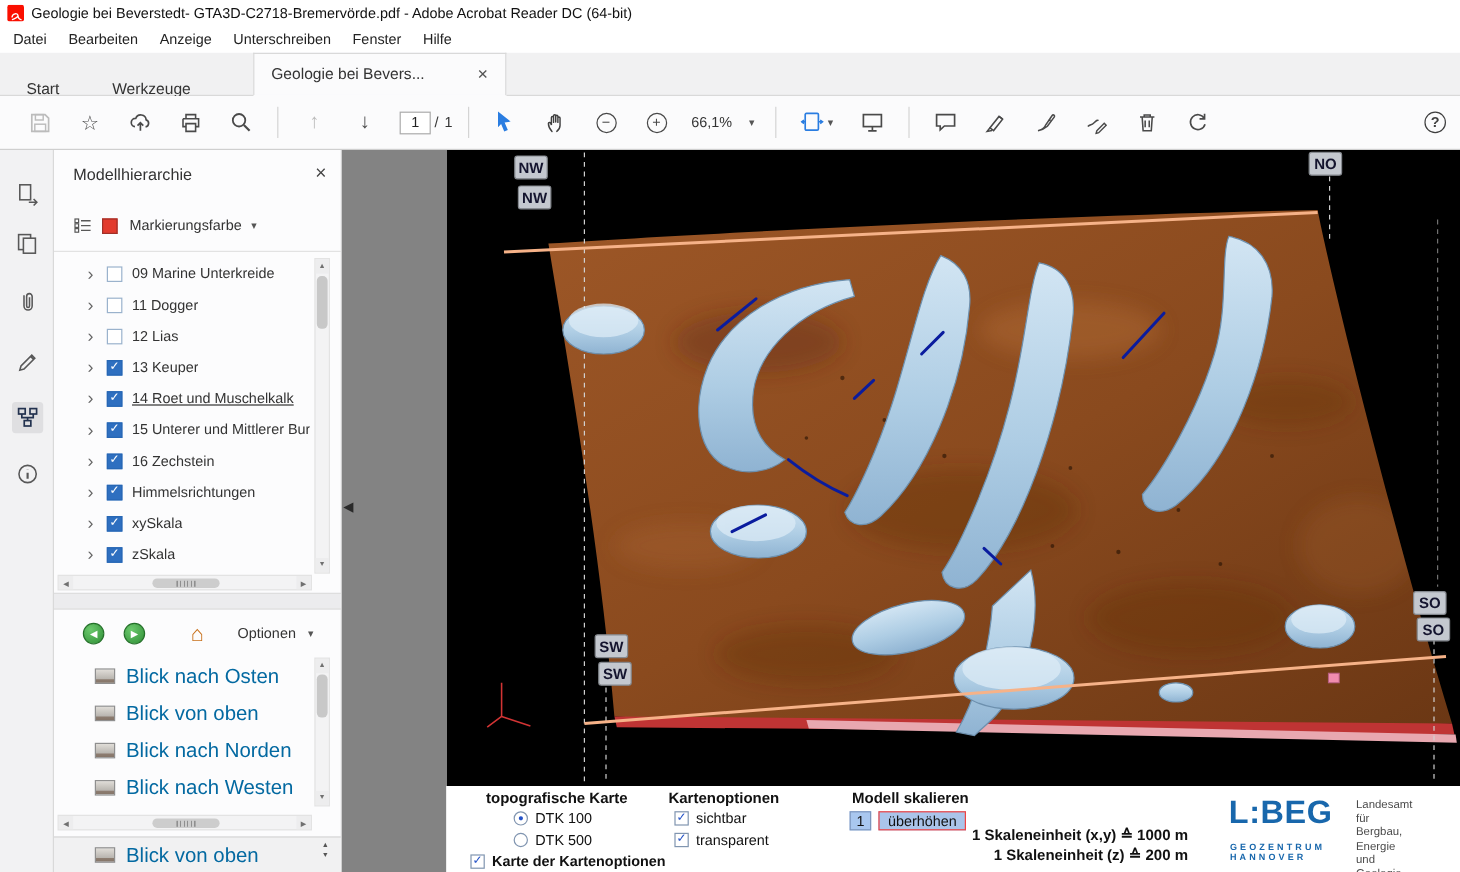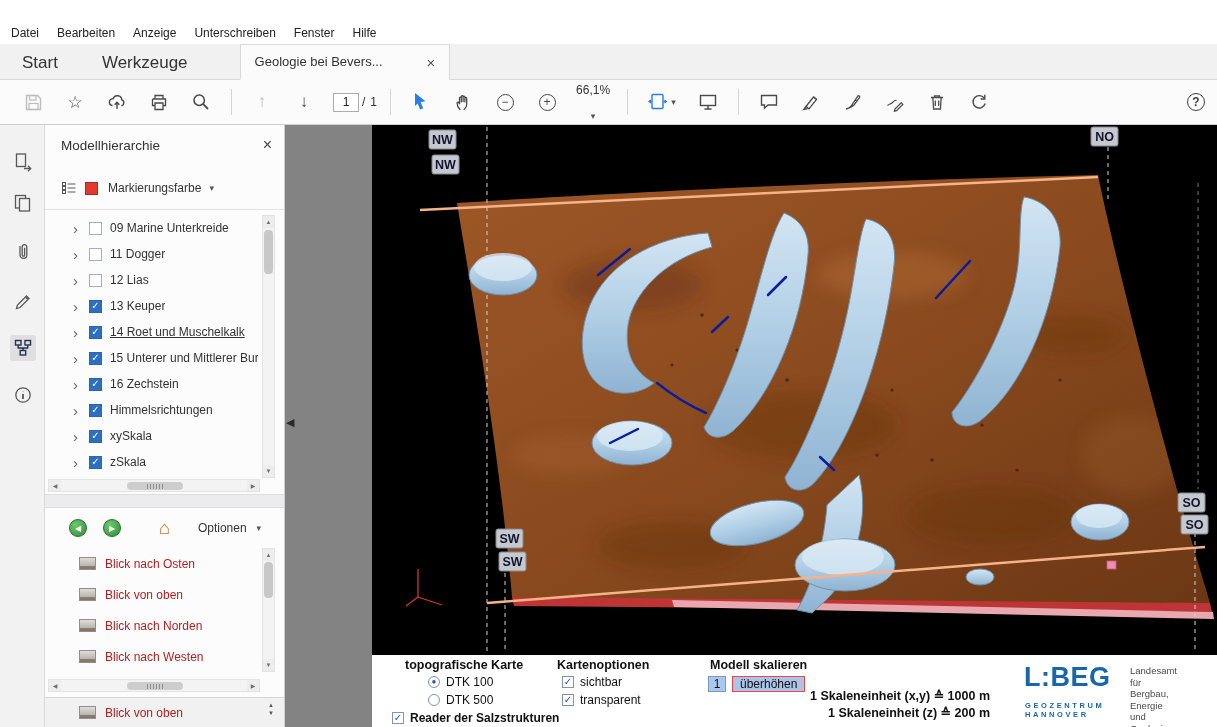--- a/index.html
+++ b/index.html
@@ -8,34 +8,34 @@
   .app { position:relative; width:1217px; height:727px; background:#fff; overflow:hidden; font-size:12px; color:#222; }
 
   
   .titlebar { position:absolute; top:0; left:0; right:0; height:22px; background:#fff; display:flex; align-items:center; gap:6px; padding-left:6px; font-size:12px; color:#111; }
   
   .menubar { position:absolute; top:22px; left:0; right:0; height:22px; background:#fff; display:flex; align-items:center; padding-left:2px; }
   .menu-item { padding:0 9px; font-size:12px; color:#222; cursor:default; }
 
   
   .tabbar { position:absolute; top:44px; left:0; right:0; height:36px; background:#f1f1f2; border-bottom:1px solid #d9d9d9; display:flex; }
-  .tab-plain { line-height:35px; padding:1px 22px; font-size:17px; color:#333; }
+  .tab-plain { line-height:35px; padding:12px 22px; font-size:13px; color:#333; }
   .tab-doc { margin-left:30px; height:36px; line-height:34px; padding:0 14px; background:#fbfbfc; border:1px solid #d9d9d9; border-bottom:1px solid #fbfbfc; display:flex; align-items:center; gap:44px; font-size:13px; color:#333; }
   .tab-close { font-size:15px; color:#555; line-height:1; }
 
   
   .toolbar { position:absolute; top:80px; left:0; right:0; height:45px; background:#fbfbfc; border-bottom:1px solid #cfcfcf; display:flex; align-items:center; padding-left:12px; }
   .tbtn { width:30px; height:30px; display:flex; align-items:center; justify-content:center; margin:0 6px; }
   .tsep { width:1px; height:26px; background:#d4d4d4; margin:0 9px; }
   .glyphbtn { font-size:17px; color:#4a4a4a; }
   .disabled { color:#bcbcbc !important; }
   .pagebox { width:26px; height:19px; border:1px solid #ababab; background:#fff; text-align:center; line-height:17px; font-size:12px; margin:0 3px 0 8px; }
   .pagetotal { font-size:12px; color:#333; margin-right:4px; display:flex; gap:5px; }
   .circlebtn { width:17px; height:17px; border:1.5px solid #474747; border-radius:50%; display:flex; align-items:center; justify-content:center; font-size:12px; color:#474747; line-height:1; }
-  .zoombox { display:flex; align-items:center; gap:14px; margin:0 8px; font-size:12px; color:#333;flex-direction:column; }
+  .zoombox { display:flex; align-items:center; gap:14px; margin:0 8px; font-size:12px; color:#333; }
   .caret { font-size:9px; color:#555; }
   .help-circle { position:absolute; right:12px; top:13px; width:18px; height:18px; border:1.5px solid #3f3f3f; border-radius:50%; display:flex; align-items:center; justify-content:center; font-size:12px; font-weight:bold; color:#3f3f3f; }
 
   
   .main { position:absolute; top:125px; left:0; width:1217px; height:602px; display:flex; }
 
   .iconstrip { width:45px; background:#f2f2f3; border-right:1px solid #d9d9d9; position:relative; flex:none; }
   .strip-icon { position:absolute; left:10px; width:26px; height:26px; display:flex; align-items:center; justify-content:center; border-radius:3px; }
   .strip-icon.active { background:#dfdfe1; }
 
@@ -68,21 +68,21 @@
   .section-gap { position:absolute; left:0; right:0; top:369px; height:14px; background:#ececee; border-top:1px solid #dedede; border-bottom:1px solid #dedede; }
 
   .navrow { position:absolute; top:387px; left:0; right:0; height:32px; display:flex; align-items:center; padding-left:24px; gap:10px; }
   .greenbtn { width:18px; height:18px; border-radius:50%; background:radial-gradient(circle at 35% 30%, #6cc96d, #2f8f36); border:1px solid #247029; color:#fff; font-size:8px; display:flex; align-items:center; justify-content:center; margin-right:14px; }
   .homebtn { font-size:18px; color:#c8711c; margin:0 8px 0 14px; line-height:1; }
   .options-label { font-size:12px; color:#333; margin-left:10px; }
 
   .viewlist { position:absolute; top:423px; left:0; right:26px; }
   .view-row { height:31px; display:flex; align-items:center; padding-left:34px; gap:9px; }
   .view-thumb { width:17px; height:13px; border:1px solid #8f8f8f; background:linear-gradient(#e0ddd8,#a8a49e); box-shadow:inset 0 -3px 0 rgba(90,60,40,.45); flex:none; }
-  .view-label { font-size:12px; color:#b91c1c; white-space:nowrap; }
+  .view-label { font-size:17px; color:#0369a1; white-space:nowrap; }
 
   .bottomrow { position:absolute; left:0; right:0; top:572px; height:30px; background:#f1f1f2; border-top:1px solid #d6d6d6; display:flex; align-items:center; padding-left:34px; gap:9px; }
   .updown { position:absolute; right:10px; top:4px; display:flex; flex-direction:column; gap:2px; font-size:6px; color:#555; line-height:1; text-align:center; }
 
   .docarea { flex:1; position:relative; background:#838383; overflow:hidden; }
   .collapse-handle { position:absolute; left:1px; top:291px; font-size:11px; color:#2a2a2a; }
   .page { position:absolute; left:87px; top:0; width:845px; height:602px; background:#fff; }
   svg.model { display:block; }
   svg text { font-family:"Liberation Sans", sans-serif; }
 
@@ -98,20 +98,27 @@
   .scale-notes { position:absolute; left:388px; top:33px; width:230px; text-align:right; font-weight:bold; font-size:12.5px; line-height:17px; }
   .logo { position:absolute; left:652px; top:7px; font-size:27px; font-weight:bold; color:#1867ac; letter-spacing:.5px; }
   .logo-sub { position:absolute; left:653px; top:46px; font-size:7.5px; font-weight:bold; letter-spacing:2.6px; color:#1867ac; }
   .org { position:absolute; left:758px; top:10px; font-size:9.5px; color:#4a4a4a; line-height:11.5px; }
 </style>
 </head>
 <body>
 
 <div class="app">
 
+  <div class="titlebar">
+    <svg width="14" height="14" viewBox="0 0 14 14">
+        <rect width="14" height="14" rx="2" fill="#fa0f00"></rect>
+        <path d="M4 10.5 C4 7 9 6.5 9 9 C9 11 5.5 11.5 4 12.5 M9 9 C9 11.5 10.8 12.5 12 12.3" stroke="#fff" stroke-width="1.1" fill="none"></path>
+      </svg>
+    <span>Geologie bei Beverstedt- GTA3D-C2718-Bremervörde.pdf - Adobe Acrobat Reader DC (64-bit)</span>
+  </div>
 
   <div class="menubar">
     <span class="menu-item">Datei</span>
     <span class="menu-item">Bearbeiten</span>
     <span class="menu-item">Anzeige</span>
     <span class="menu-item">Unterschreiben</span>
     <span class="menu-item">Fenster</span>
     <span class="menu-item">Hilfe</span>
   </div>
 
@@ -546,21 +553,21 @@
           <span class="ctl-item" style="left:56px; top:20px;">
             <span class="radio">●</span>
             <span>DTK 100</span>
           </span>
           <span class="ctl-item" style="left:56px; top:38px;">
             <span class="radio"></span>
             <span>DTK 500</span>
           </span>
           <span class="ctl-item" style="left:20px; top:56px;">
             <span class="wcb">✓</span>
-            <span class="bold">Reader der Salzstrukturen</span>
+            <span class="bold">Karte der Kartenoptionen</span>
           </span>
 
           <span class="ctl-title" style="left:185px; top:3px;">Kartenoptionen</span>
           <span class="ctl-item" style="left:190px; top:20px;">
             <span class="wcb">✓</span>
             <span>sichtbar</span>
           </span>
           <span class="ctl-item" style="left:190px; top:38px;">
             <span class="wcb">✓</span>
             <span>transparent</span>

